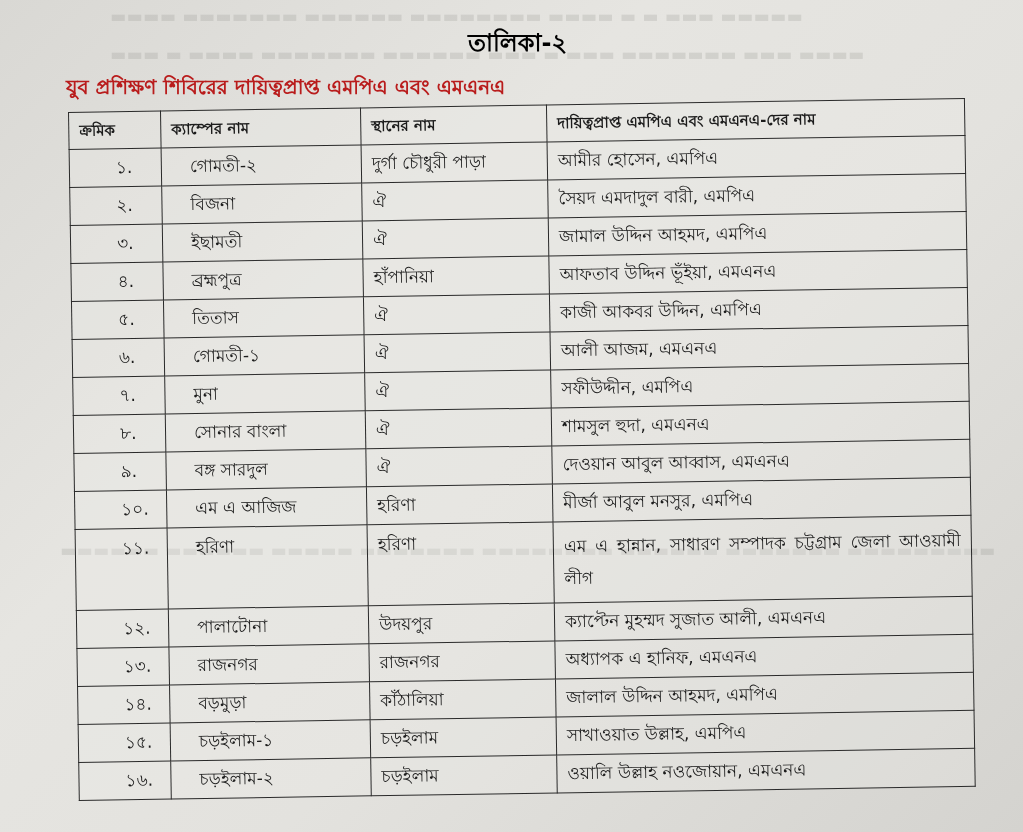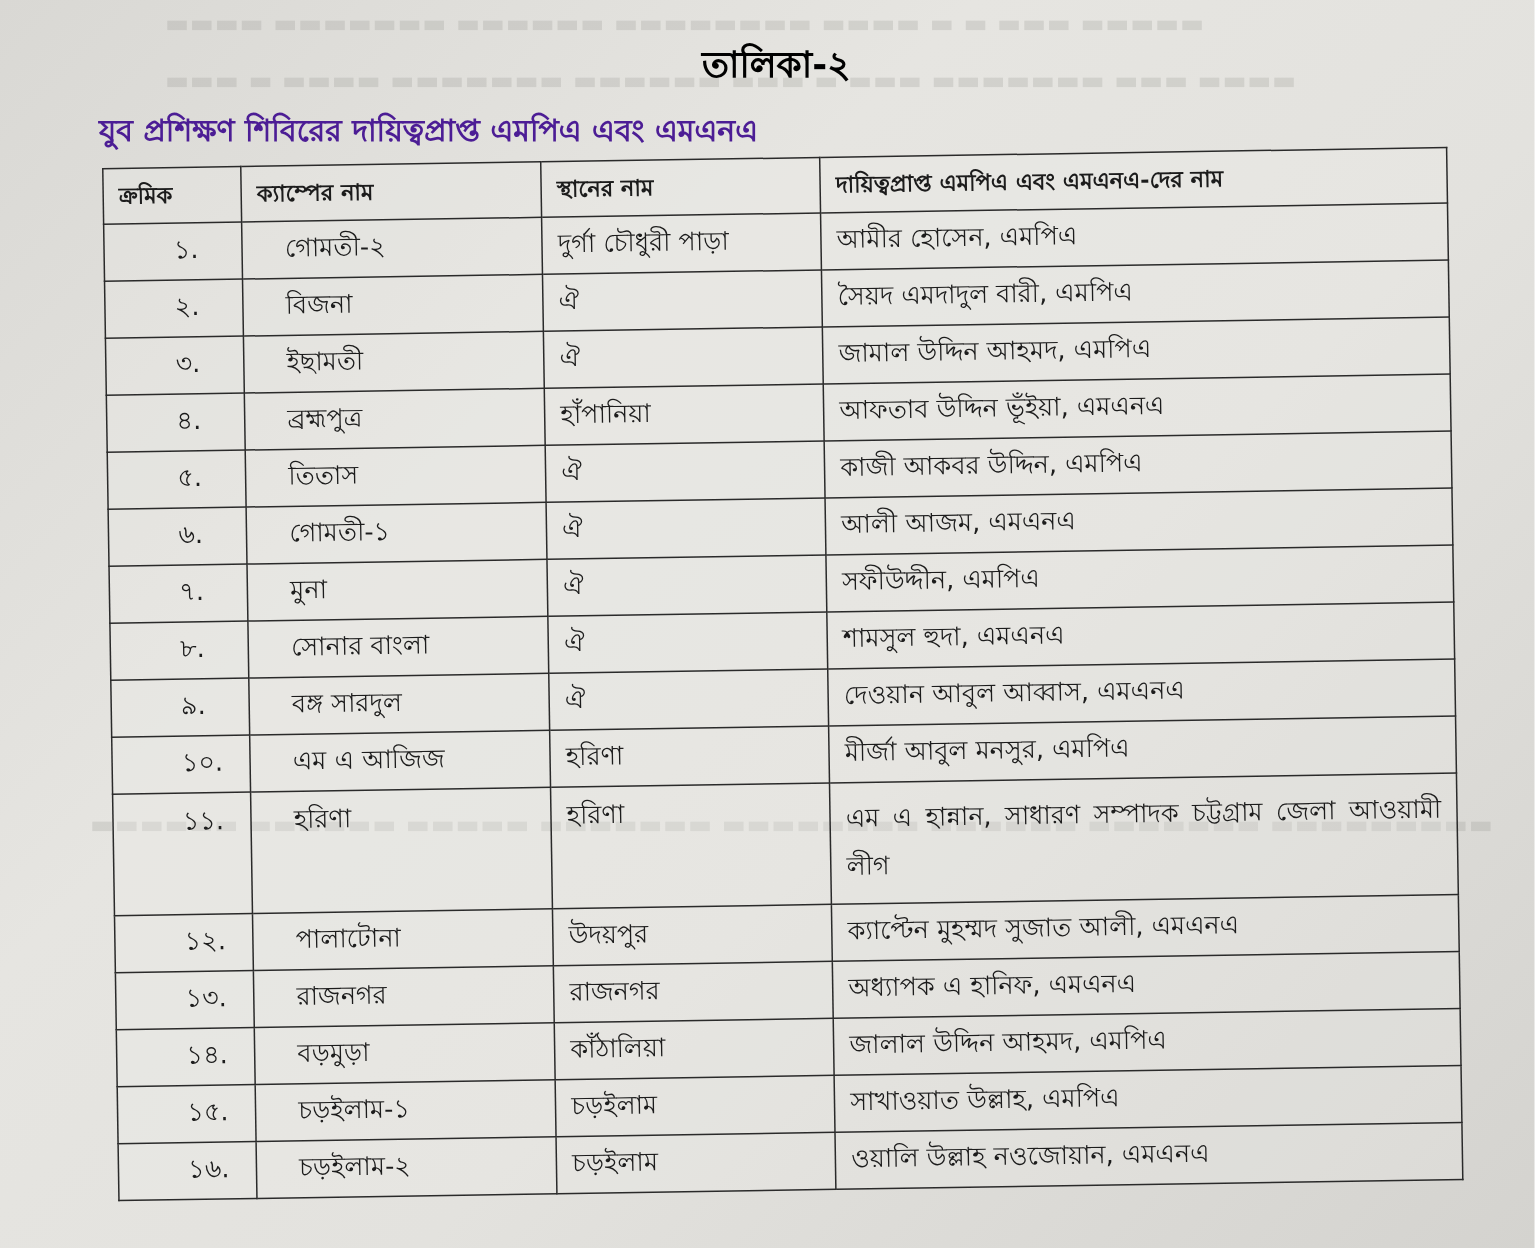--- a/index.html
+++ b/index.html
@@ -35,21 +35,21 @@
     font-size: 24px;
     font-weight: bold;
     color: #000000;
   }
   .subtitle {
     position: absolute;
     left: 66px;
     top: 72px;
     font-size: 20px;
     font-weight: bold;
-    color: #4c1d95;
+    color: #b91c1c;
   }
   .table-wrap {
     position: absolute;
     left: 68px;
     top: 112px;
     width: 896px;
     transform: rotate(-0.9deg);
     transform-origin: 0 0;
   }
   table {

